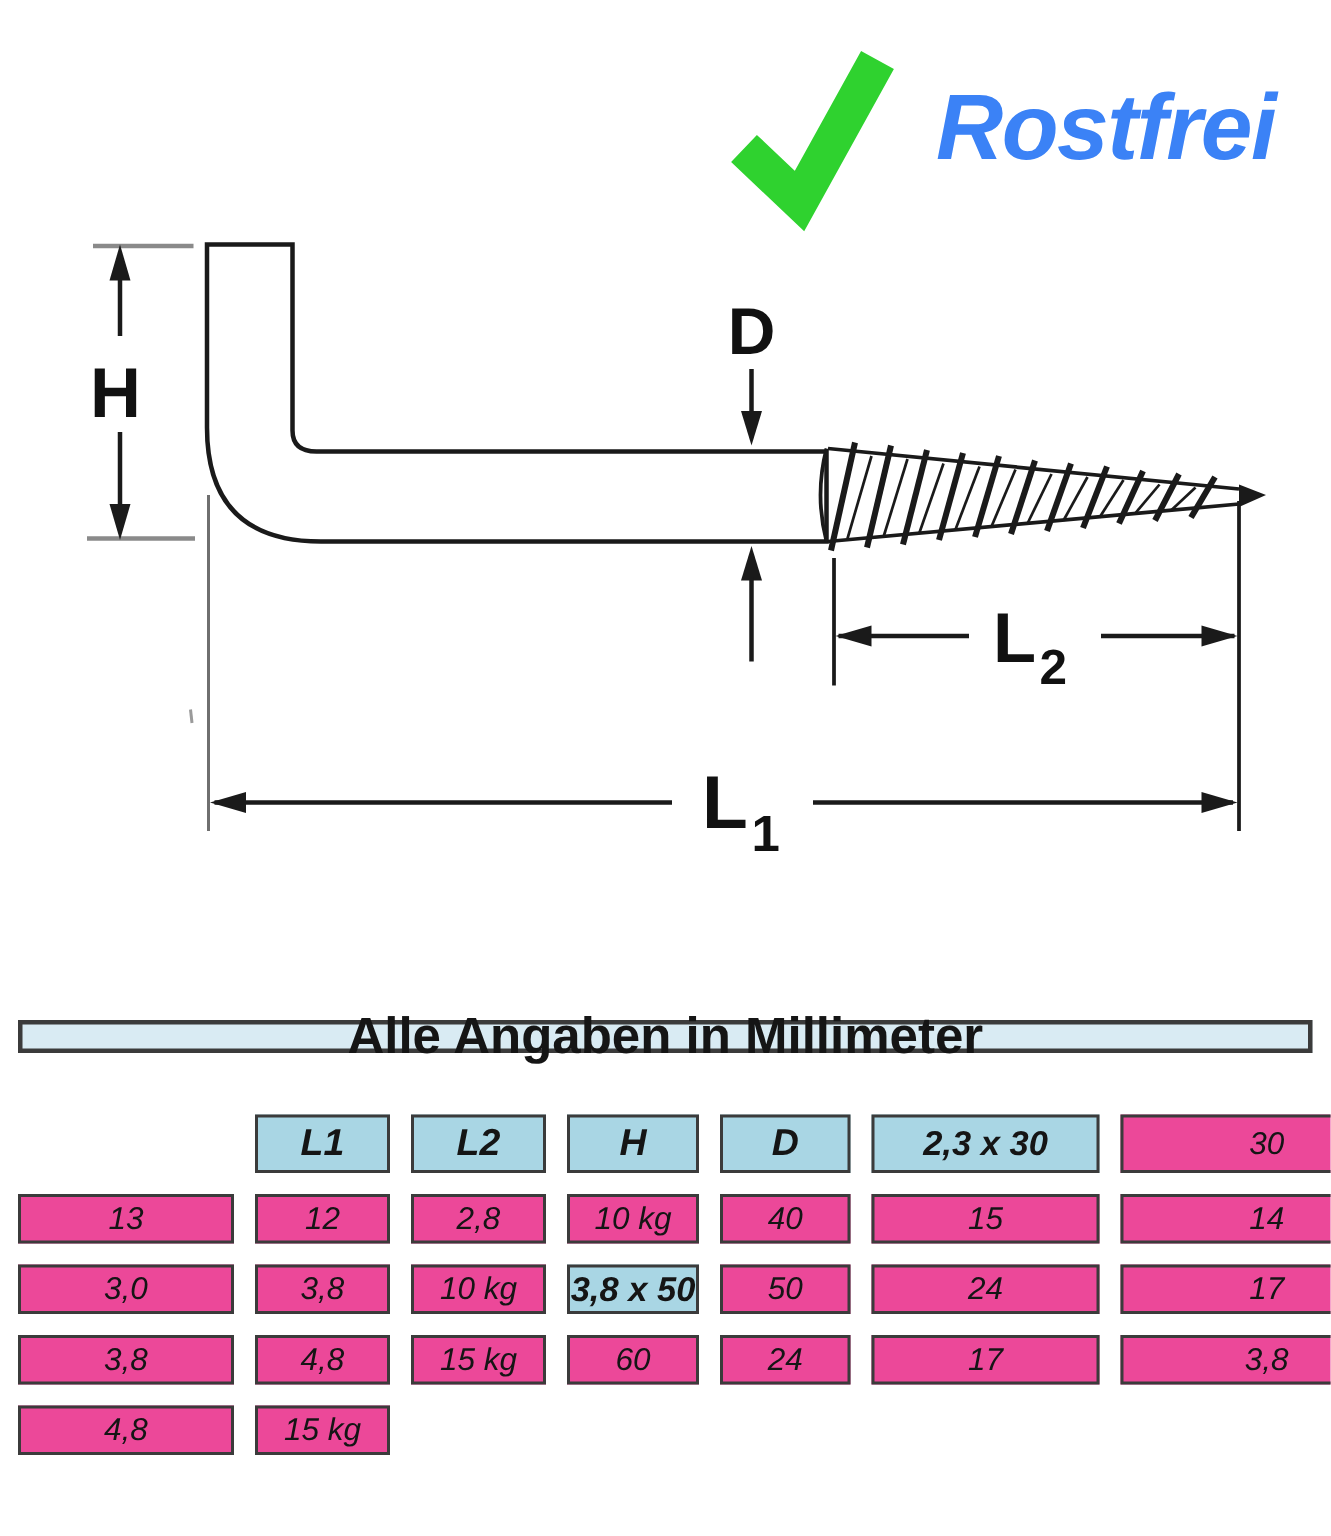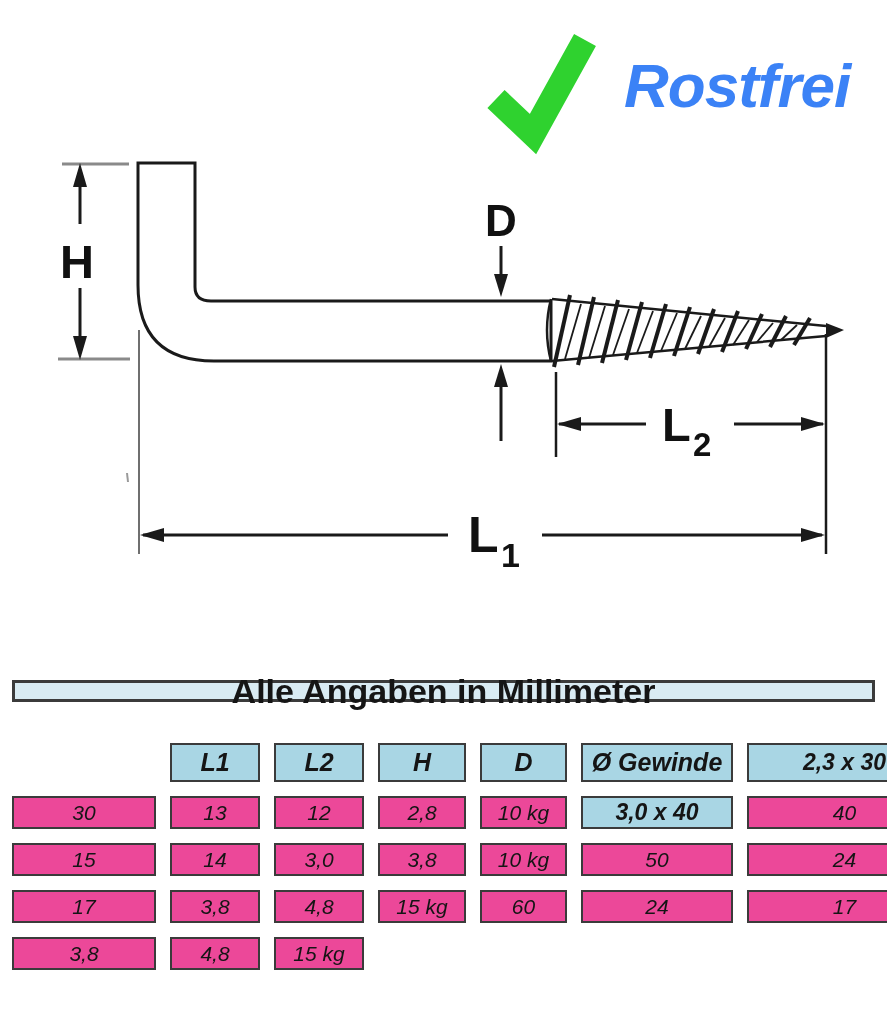--- a/index.html
+++ b/index.html
@@ -123,37 +123,36 @@
   <div class="rostfrei">Rostfrei</div>
 
   <div class="caption">Alle Angaben in Millimeter</div>
 
   <div class="grid">
     <div class="cell ghost"></div>
     <div class="cell head">L1</div>
     <div class="cell head">L2</div>
     <div class="cell head">H</div>
     <div class="cell head">D</div>
-    <div class="cell head">Ø Gewinde</div>
 
     <div class="cell rowlabel">2,3 x 30</div>
     <div class="cell">30</div>
     <div class="cell">13</div>
     <div class="cell">12</div>
     <div class="cell">2,8</div>
     <div class="cell">10 kg</div>
 
-    <div class="cell rowlabel">3,0 x 40</div>
     <div class="cell">40</div>
     <div class="cell">15</div>
     <div class="cell">14</div>
     <div class="cell">3,0</div>
     <div class="cell">3,8</div>
     <div class="cell">10 kg</div>
 
+    <div class="cell rowlabel">3,8 x 50</div>
     <div class="cell">50</div>
     <div class="cell">24</div>
     <div class="cell">17</div>
     <div class="cell">3,8</div>
     <div class="cell">4,8</div>
     <div class="cell">15 kg</div>
 
     <div class="cell">60</div>
     <div class="cell">24</div>
     <div class="cell">17</div>

